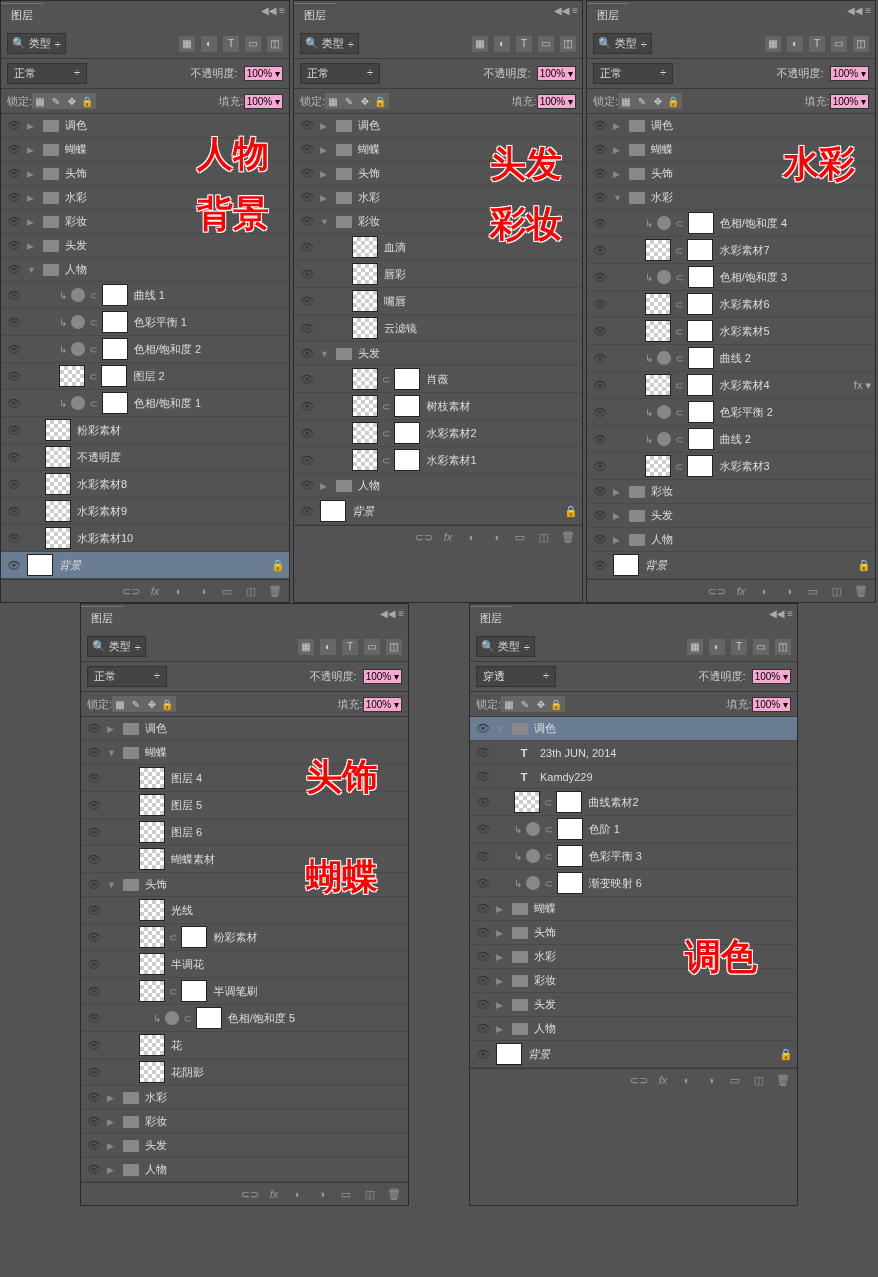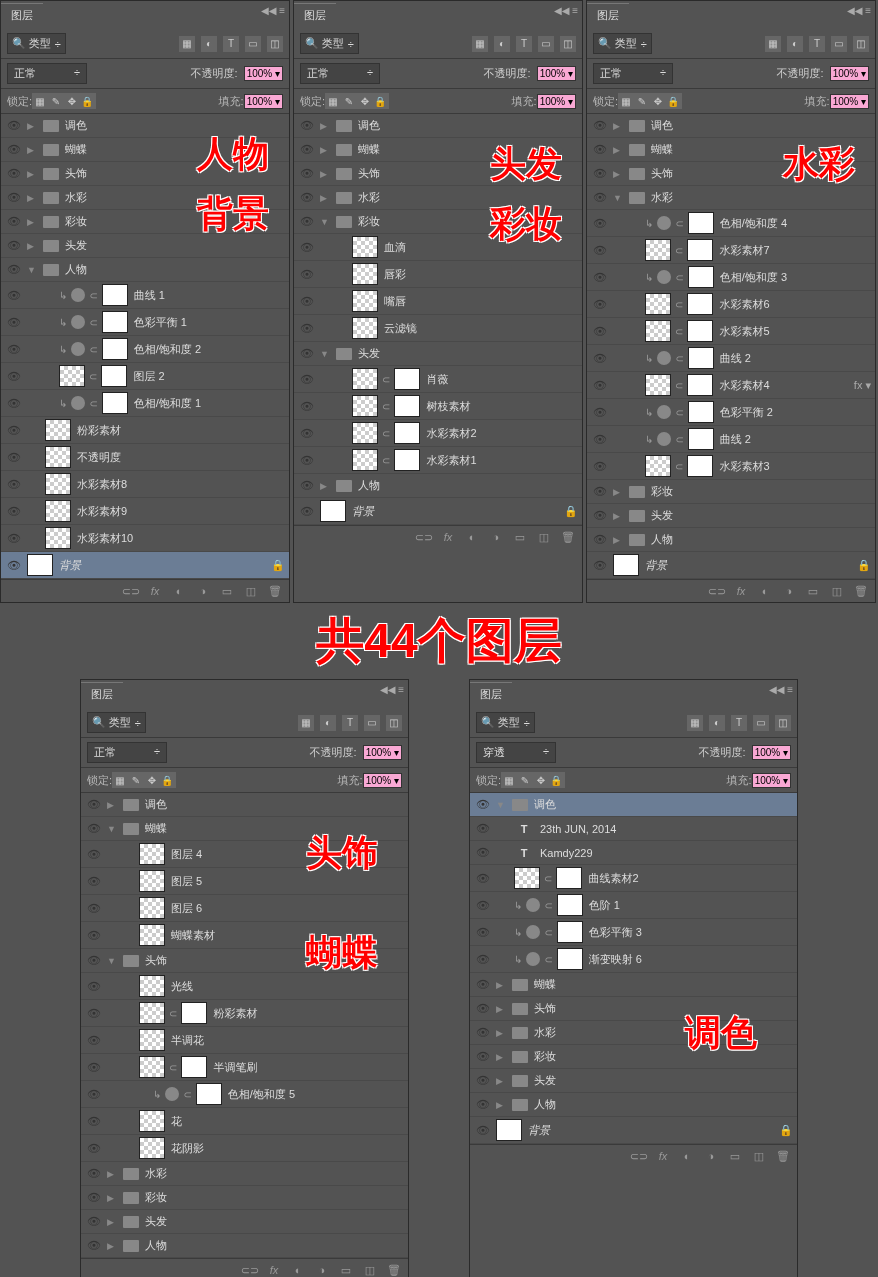--- a/index.html
+++ b/index.html
@@ -529,21 +529,20 @@
           </span>
           <span class="bottom-icon">◐</span>
           <span class="bottom-icon">◑</span>
           <span class="bottom-icon">▭</span>
           <span class="bottom-icon">◫</span>
           <span class="bottom-icon">🗑</span>
         </div>
         <div class="annotation" style="top:140px;right:20px;">水彩</div>
       </div>
 </div>
-<div class="big-annotation">共44个图层</div>
 <div class="row2">
 <div class="panel" id="panel-4" style="width:360px;">
         <div class="menu-dots">◀◀ ≡</div>
         <div class="panel-tab"><span class="tab-label">图层</span></div>
         <div class="toolbar">
           <span class="filter-select">🔍 类型 <span>÷</span></span>
           <div class="iconrow">
             <span class="icon">▦</span>
             <span class="icon">◐</span>
             <span class="icon">T</span>

